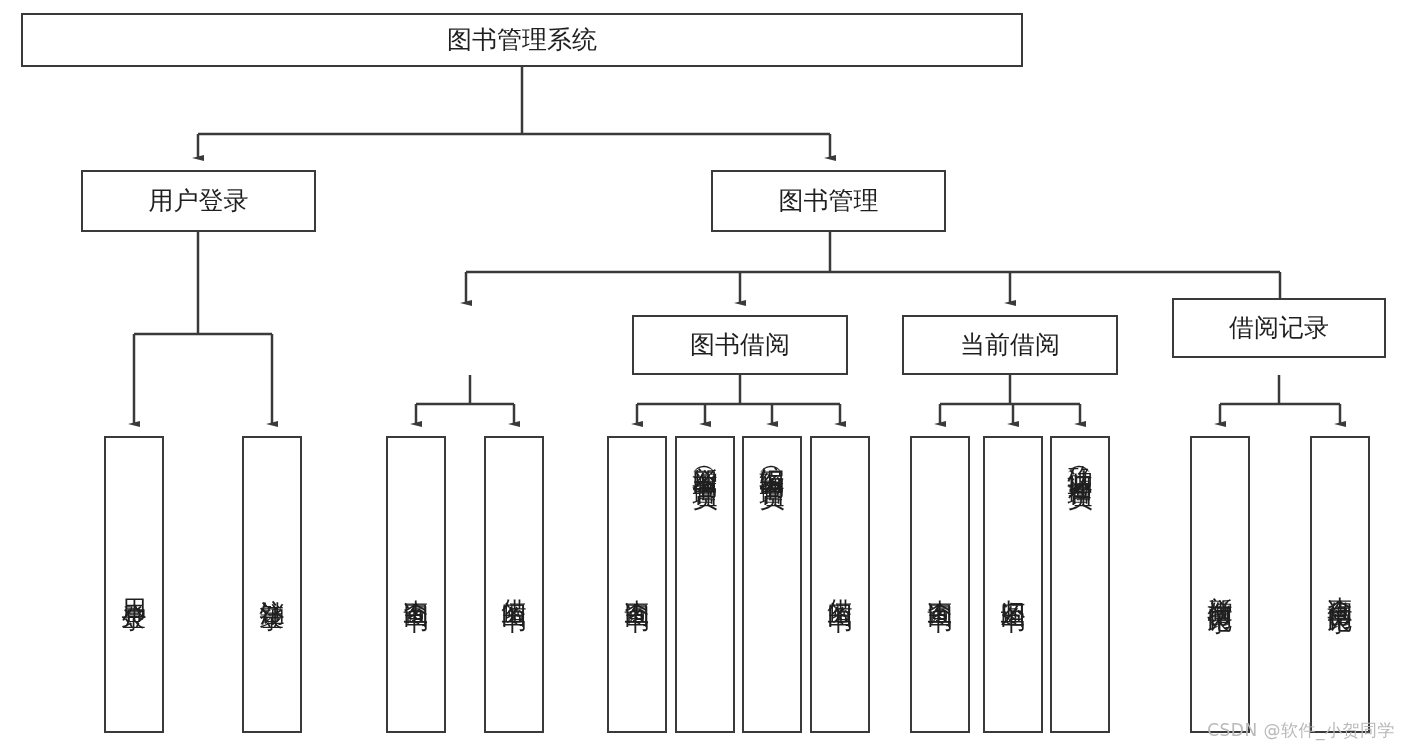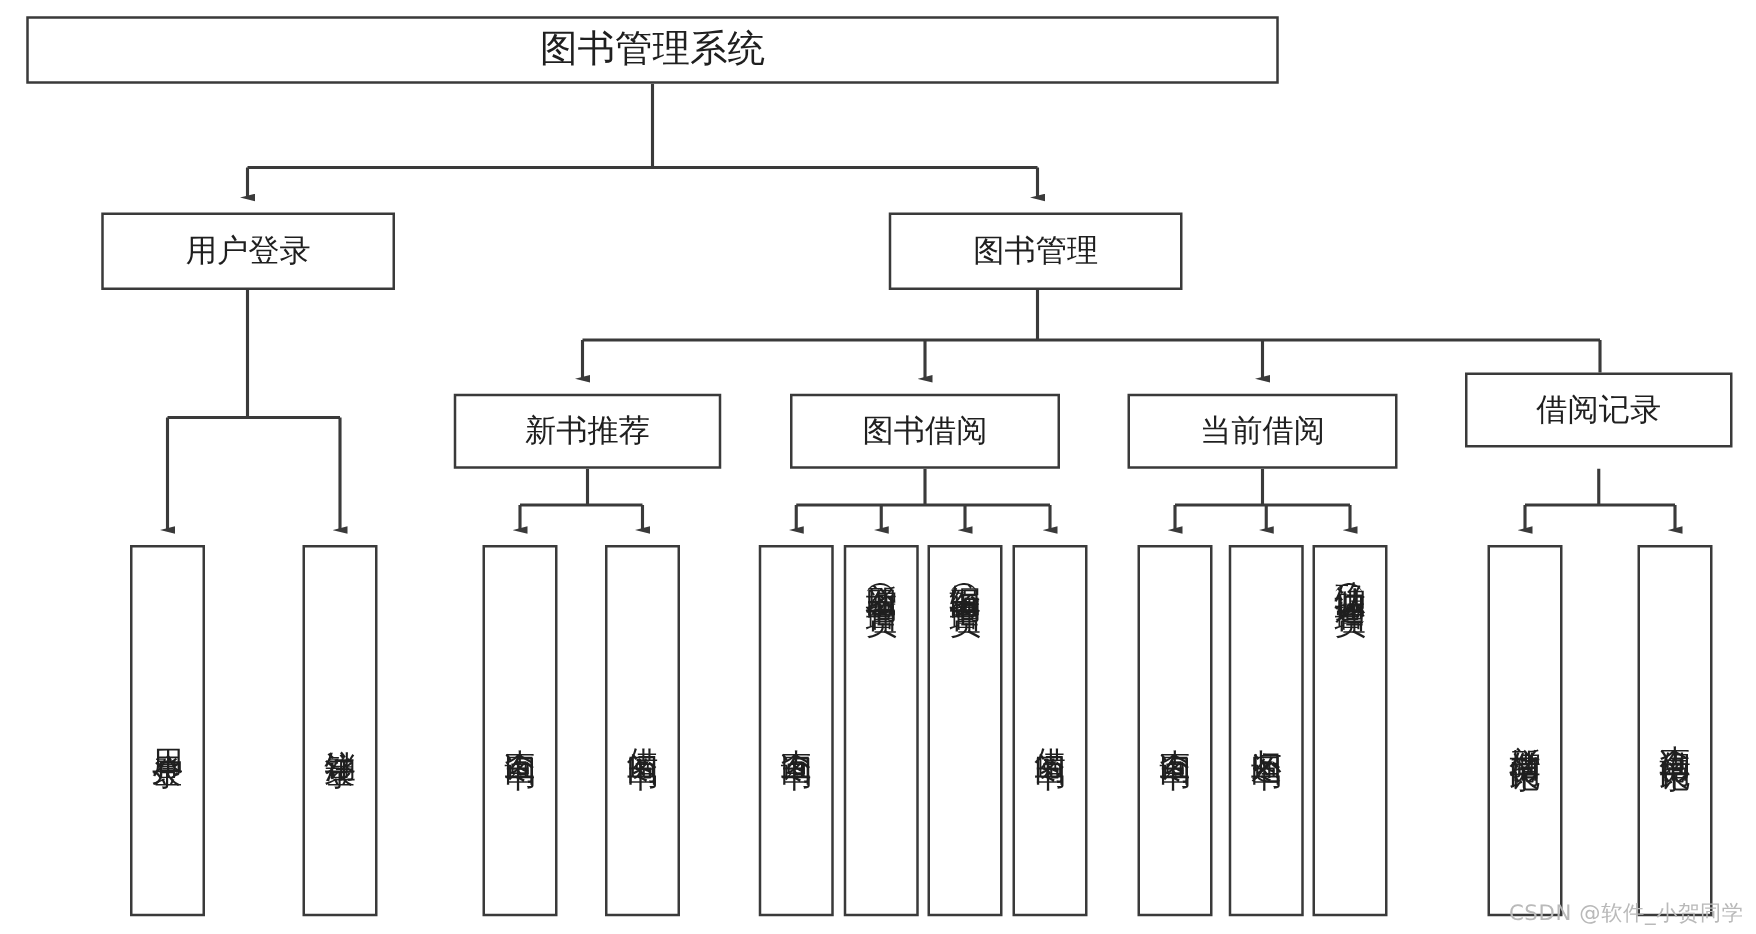--- a/index.html
+++ b/index.html
@@ -40,21 +40,21 @@
   .node .label {
     display: block;
     text-align: center;
     line-height: 1.18;
     white-space: nowrap;
   }
   .node.horizontal .label {
     font-size: 25px;
   }
   .node.root .label {
-    font-size: 30px;
+    font-size: 25px;
   }
   .node.vertical {
     align-items: flex-start;
     padding-top: 8px;
   }
   .node.vertical .label {
     writing-mode: vertical-rl;
     text-orientation: upright;
     font-size: 25px;
     letter-spacing: 3px;
@@ -135,23 +135,20 @@
     <span class="label">图书管理系统</span>
   </div>
 
   <div class="node horizontal" style="left:81px; top:170px; width:235px; height:62px;">
     <span class="label">用户登录</span>
   </div>
   <div class="node horizontal" style="left:711px; top:170px; width:235px; height:62px;justify-content:center;">
     <span class="label">图书管理</span>
   </div>
 
-  <div class="node horizontal" style="left:363px; top:315px; width:214px; height:60px;">
-    <span class="label">新书推荐</span>
-  </div>
   <div class="node horizontal" style="left:902px; top:315px; width:216px; height:60px;">
     <span class="label">当前借阅</span>
   </div>
   <div class="node horizontal" style="left:632px; top:315px; width:216px; height:60px;">
     <span class="label">图书借阅</span>
   </div>
   <div class="node horizontal" style="left:1172px; top:298px; width:214px; height:60px;">
     <span class="label">借阅记录</span>
   </div>
 

